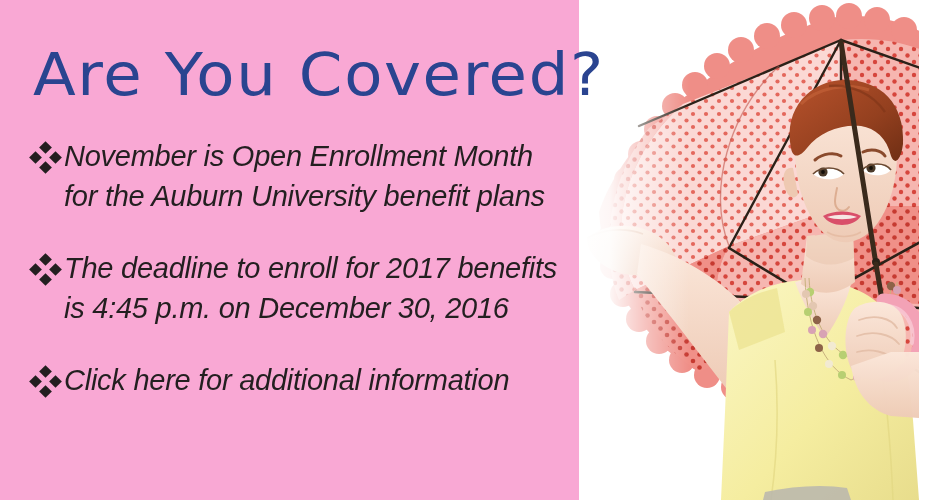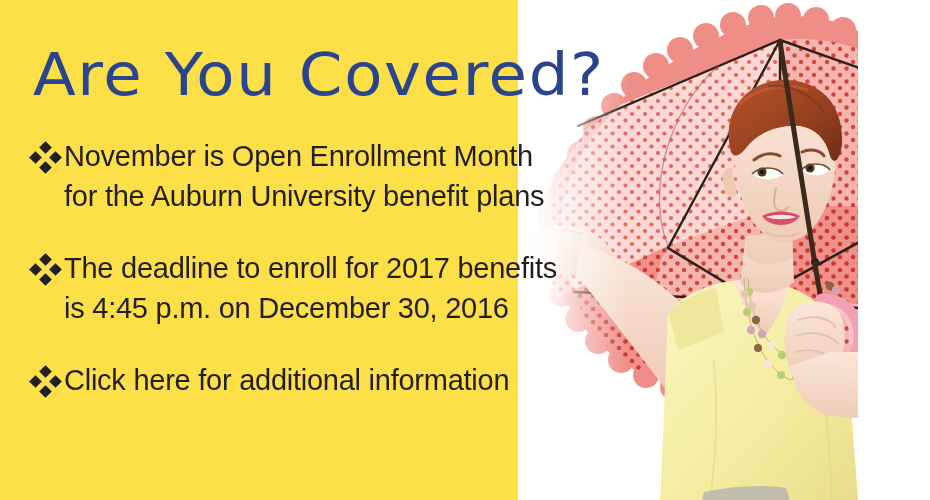--- a/index.html
+++ b/index.html
@@ -2,26 +2,25 @@
 <html><head>
 <meta charset="utf-8">
 <style>
   html, body {
     margin: 0;
     padding: 0;
     background: #ffffff;
   }
   .banner {
     position: relative;
-    width: 818px;
+    width: 919px;
     height: 500px;
-    background: #fde047;
+    background: #f9a8d4;
     overflow: hidden;
     font-family: "Liberation Sans", sans-serif;
-    padding-left: 40px;
   }
 
   
   .photo {
     position: absolute;
     right: 0;
     top: 0;
     width: 340px;
     height: 500px;
     overflow: hidden;
@@ -52,20 +51,21 @@
     transform: scaleX(1.06);
     transform-origin: left center;
   }
 
   
   .bullets {
     position: absolute;
     left: 30px;
     top: 136px;
     width: 620px;
+    font-style: italic;
   }
   .bullet-item {
     display: flex;
     align-items: flex-start;
     margin-bottom: 32px;
   }
   .bullet-item:last-child { margin-bottom: 12px; }
 
   .bullet-glyph {
     flex: 0 0 auto;

